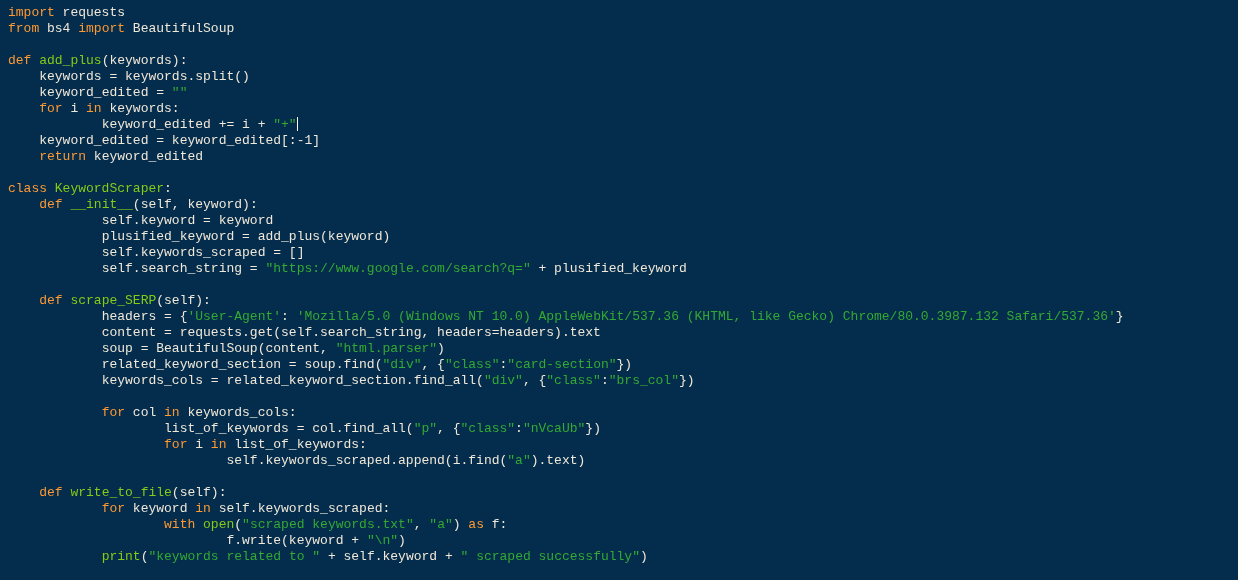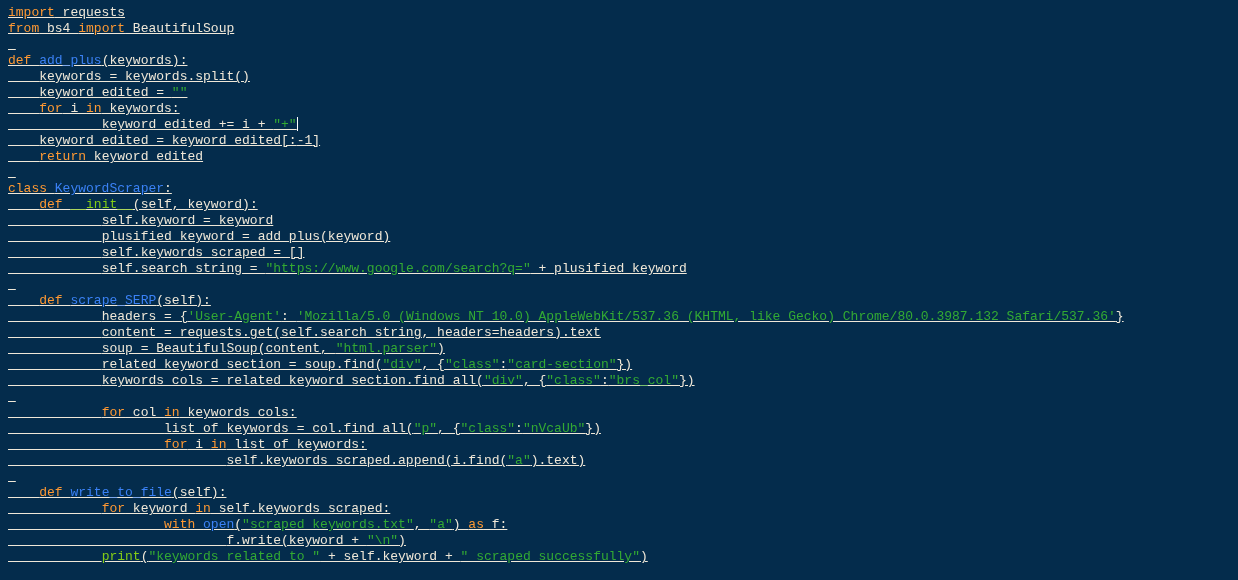--- a/index.html
+++ b/index.html
@@ -10,25 +10,24 @@
     line-height: 16px;
     color: #f0e8d8;
     width: 1238px;
     height: 580px;
     overflow: hidden;
     padding: 5px 8px;
   }
   .code-area {
     white-space: pre;
     position: relative;
-    text-decoration: underline;
   }
   .line { display: block; }
   .kw   { color: #ff9933; }   
-  .fn   { color: #3b82f6; }   
+  .fn   { color: #84cc16; }   
   .id   { color: #f0e8d8; }
   .str  { color: #33aa33; }   
   .dun  { color: #84cc16; }
   .num  { color: #f0e8d8; }
   .cursor {
     position: absolute;
     width: 1px;
     height: 14px;
     background: #ffffff;
     display: inline-block;

